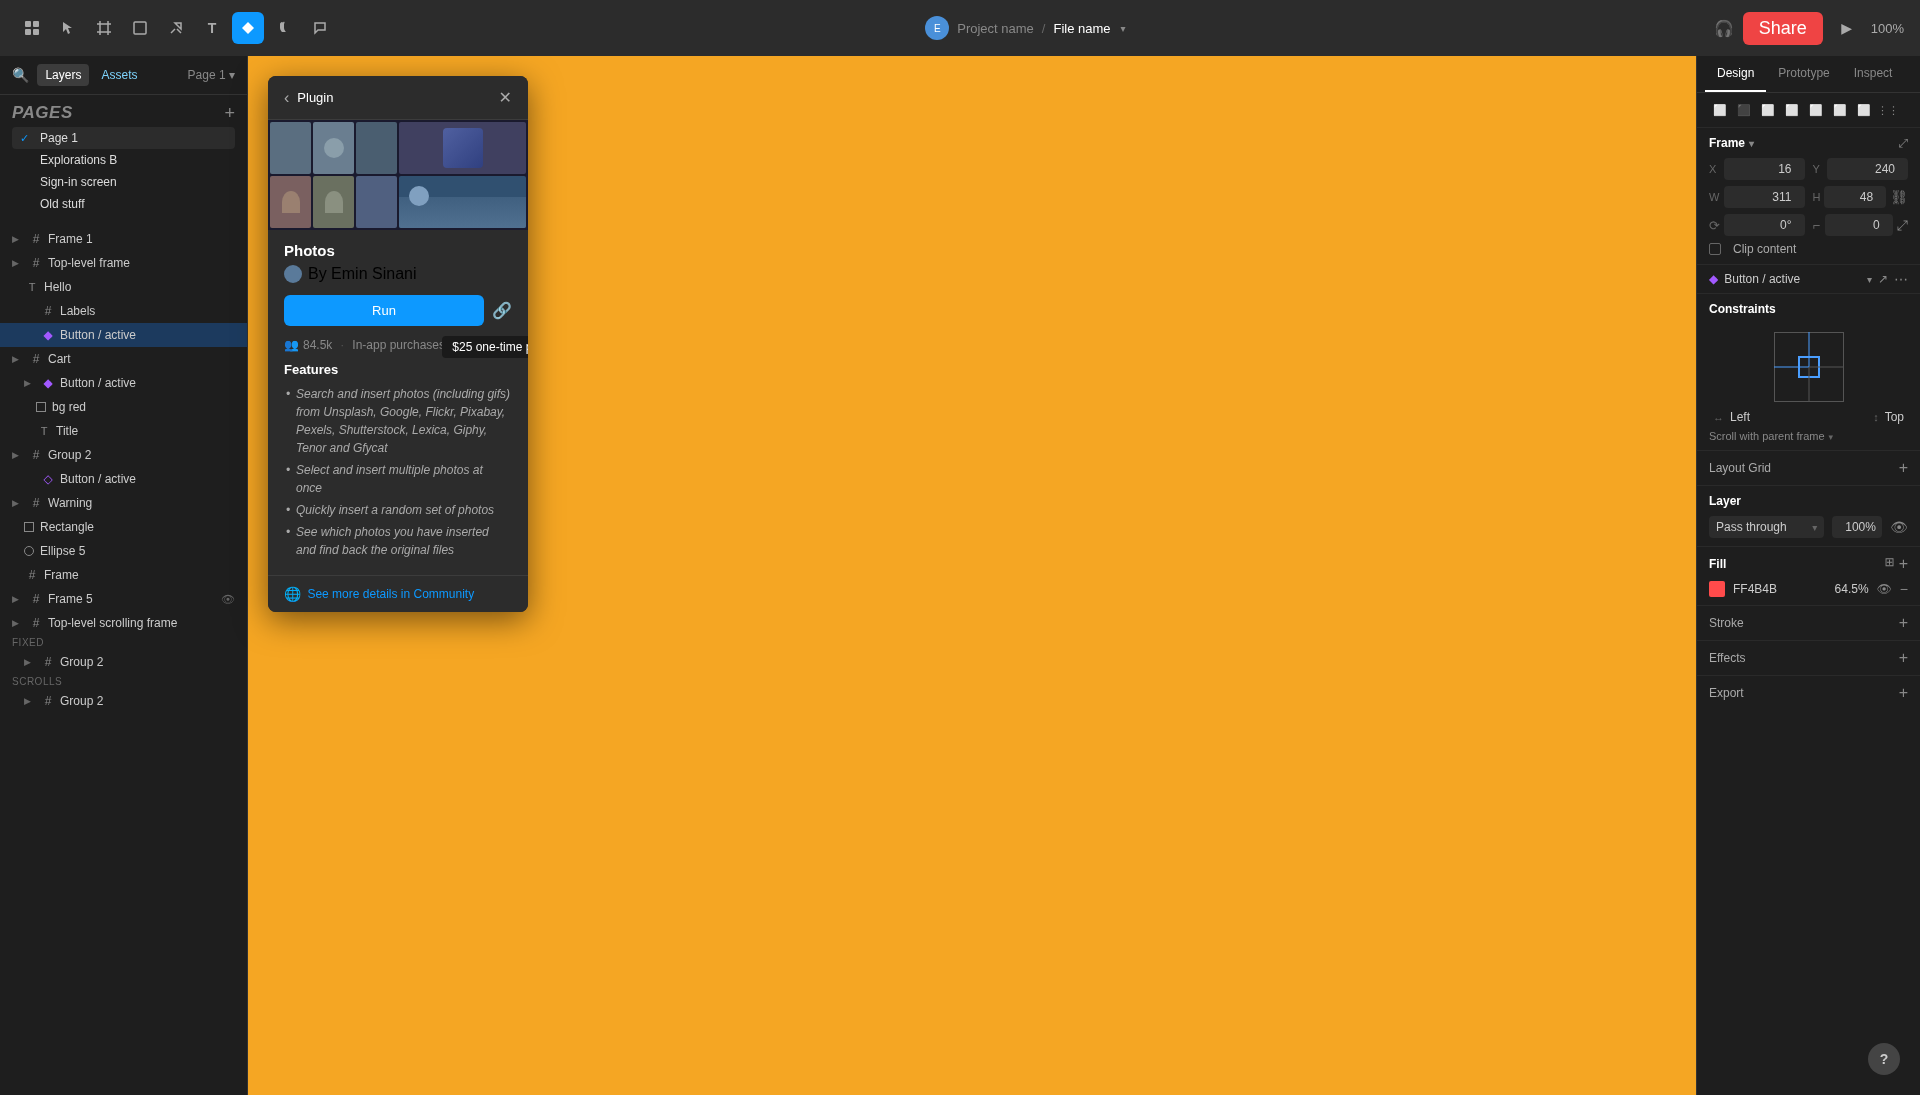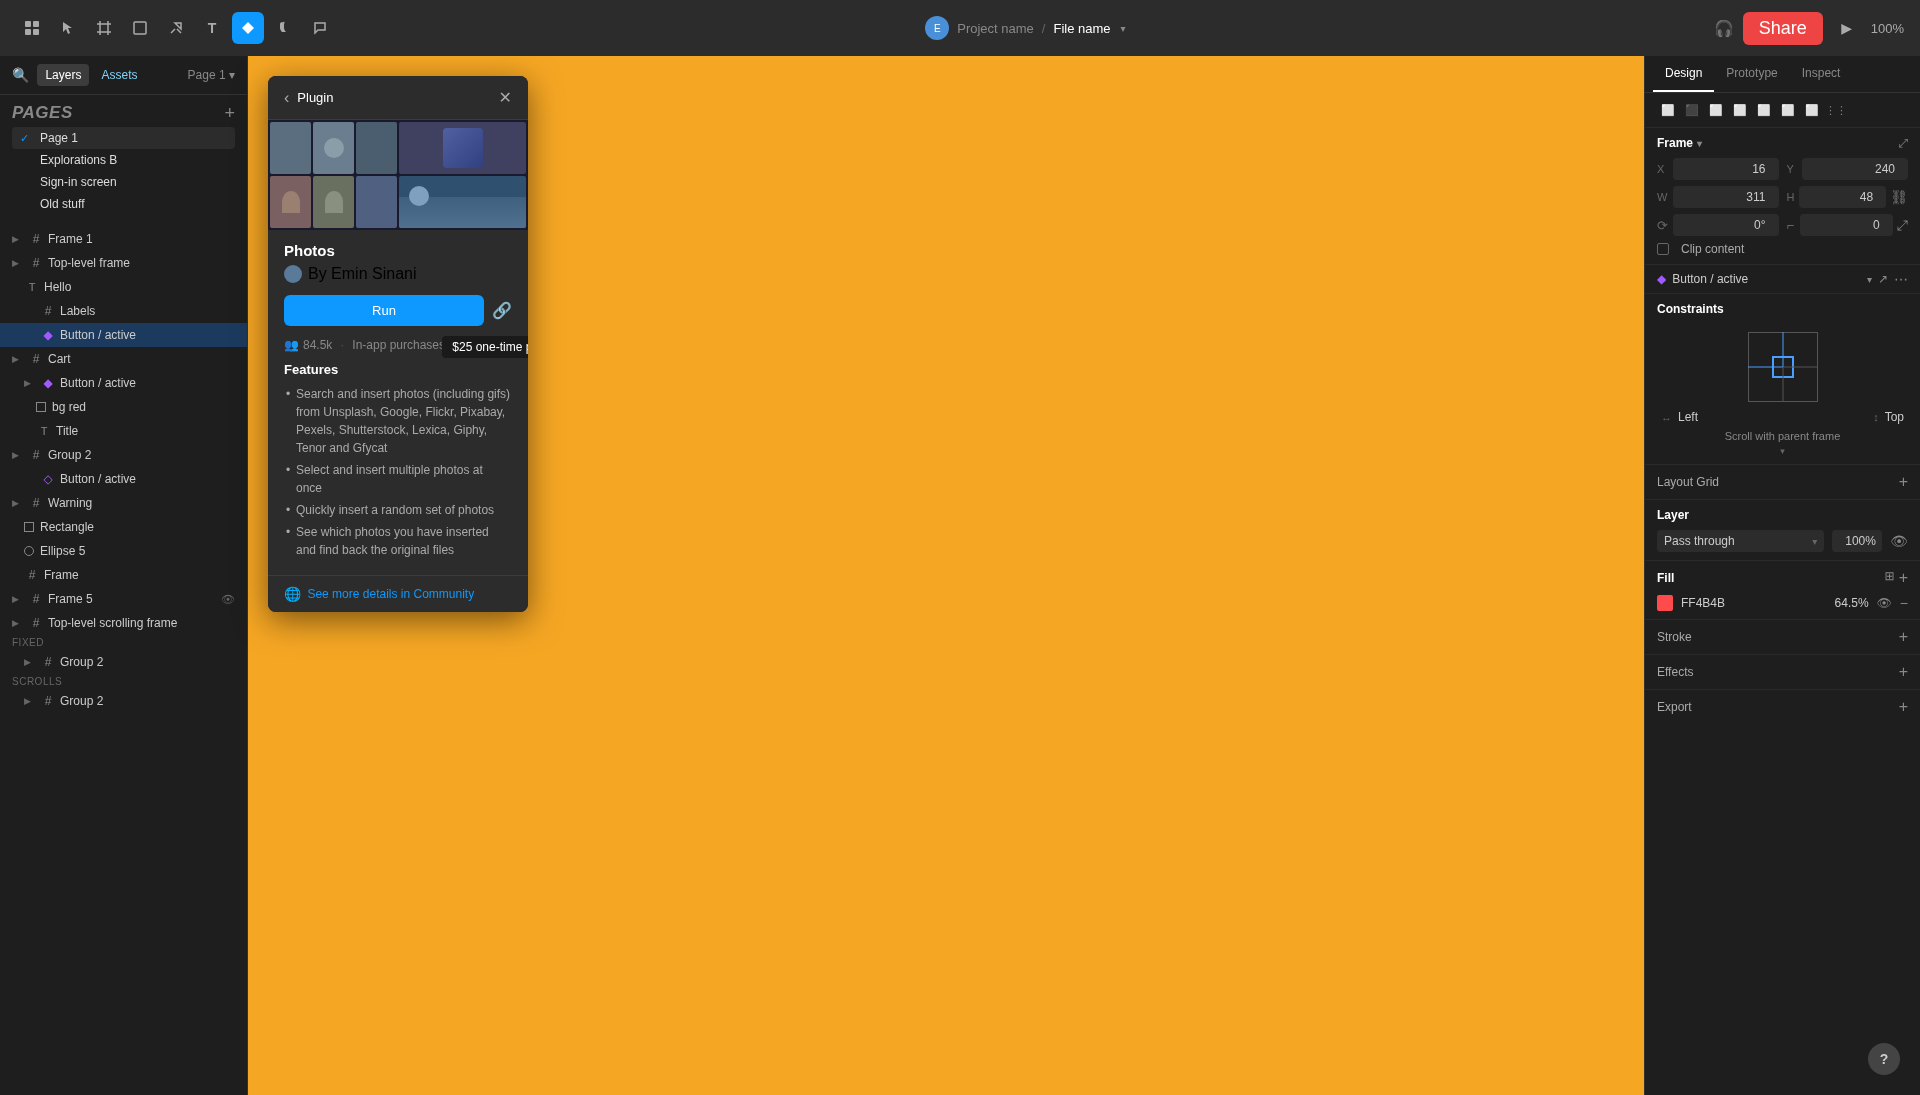--- a/index.html
+++ b/index.html
@@ -110,52 +110,52 @@
     .meta-downloads { display: flex; align-items: center; gap: 4px; }
     .meta-dot { color: #555; }
     .in-app-link { color: #888; cursor: pointer; position: relative; }
 
     .tooltip {
       position: absolute; background: #1A1A1A; color: white; border-radius: 4px;
       padding: 4px 10px; font-size: 12px; white-space: nowrap;
       top: -2px; left: 90px;
     }
     .features-title { font-size: 13px; font-weight: 600; color: #FFFFFF; margin-bottom: 8px; }
-    .feature-list { list-style: none; padding: 0; }
+    .feature-list { list-style: none; padding: 0; font-style: italic; }
     .feature-list li { font-size: 12px; color: #AAAAAA; line-height: 1.5; padding-left: 12px; position: relative; margin-bottom: 4px; }
     .feature-list li::before { content: '•'; position: absolute; left: 2px; color: #AAAAAA; }
 
     .plugin-footer { padding: 10px 16px; border-top: 1px solid #3C3C3C; background: #2C2C2C; }
     .community-link { display: flex; align-items: center; gap: 6px; font-size: 12px; color: #0D99FF; cursor: pointer; }
     .globe-icon { font-size: 14px; }
 
     
     .right-panel {
-      position: absolute; top: 56px; right: 0; width: 276px; bottom: 0;
+      position: absolute; top: 56px; right: 0; width: 224px; bottom: 0;
       background: #1E1E1E; border-left: 1px solid #333; display: flex; flex-direction: column;
     }
     .right-tabs { display: flex; border-bottom: 1px solid #333; padding: 0 8px; }
     .right-tab { padding: 10px 12px; font-size: 12px; color: #888; cursor: pointer; }
     .right-tab.active { color: #FFFFFF; border-bottom: 2px solid #FFFFFF; }
     .right-section-header { display: flex; align-items: center; justify-content: space-between; margin-bottom: 8px; }
     .right-section-title { font-size: 12px; font-weight: 600; color: #FFFFFF; display: flex; align-items: center; gap: 4px; }
     .section-caret { color: #888; font-size: 10px; }
 
     
     .frame-section { padding: 8px 12px; border-bottom: 1px solid #2A2A2A; }
     .expand-icon { margin-left: 4px; color: #888; font-size: 12px; cursor: pointer; }
 
     .xy-row { display: flex; gap: 8px; margin-bottom: 6px; }
     .field-group { flex: 1; display: flex; align-items: center; gap: 4px; }
     .field-label { font-size: 11px; color: #666; width: 14px; }
     .field-val { font-size: 12px; color: #CCCCCC; background: #2C2C2C; border: 1px solid transparent; border-radius: 4px; padding: 3px 12px; width: 100%; text-align: right; }
 
     .constraint-section { padding: 8px 12px; border-bottom: 1px solid #2A2A2A; }
 
-    .scroll-label { font-size: 11px; color: #888; margin-top: 6px; display: flex; align-items: center; gap: 4px; flex-direction: column; }
+    .scroll-label { font-size: 11px; color: #888; margin-top: 6px; display: flex; align-items: flex-end; gap: 4px; }
     .scroll-caret { color: #666; font-size: 9px; }
 
     .grid-section { padding: 8px 12px; border-bottom: 1px solid #2A2A2A; }
     .grid-row { display: flex; align-items: center; justify-content: space-between; }
     .grid-title { font-size: 12px; color: #AAAAAA; }
     .grid-add { color: #888; font-size: 16px; cursor: pointer; }
 
     .layer-section { padding: 8px 12px; border-bottom: 1px solid #2A2A2A; }
     .blend-row { display: flex; align-items: center; gap: 8px; }
     .blend-select { flex: 1; font-size: 12px; color: #CCCCCC; background: #2C2C2C; border: 1px solid transparent; border-radius: 4px; padding: 3px 6px; cursor: pointer; display: flex; align-items: center; justify-content: space-between; }

